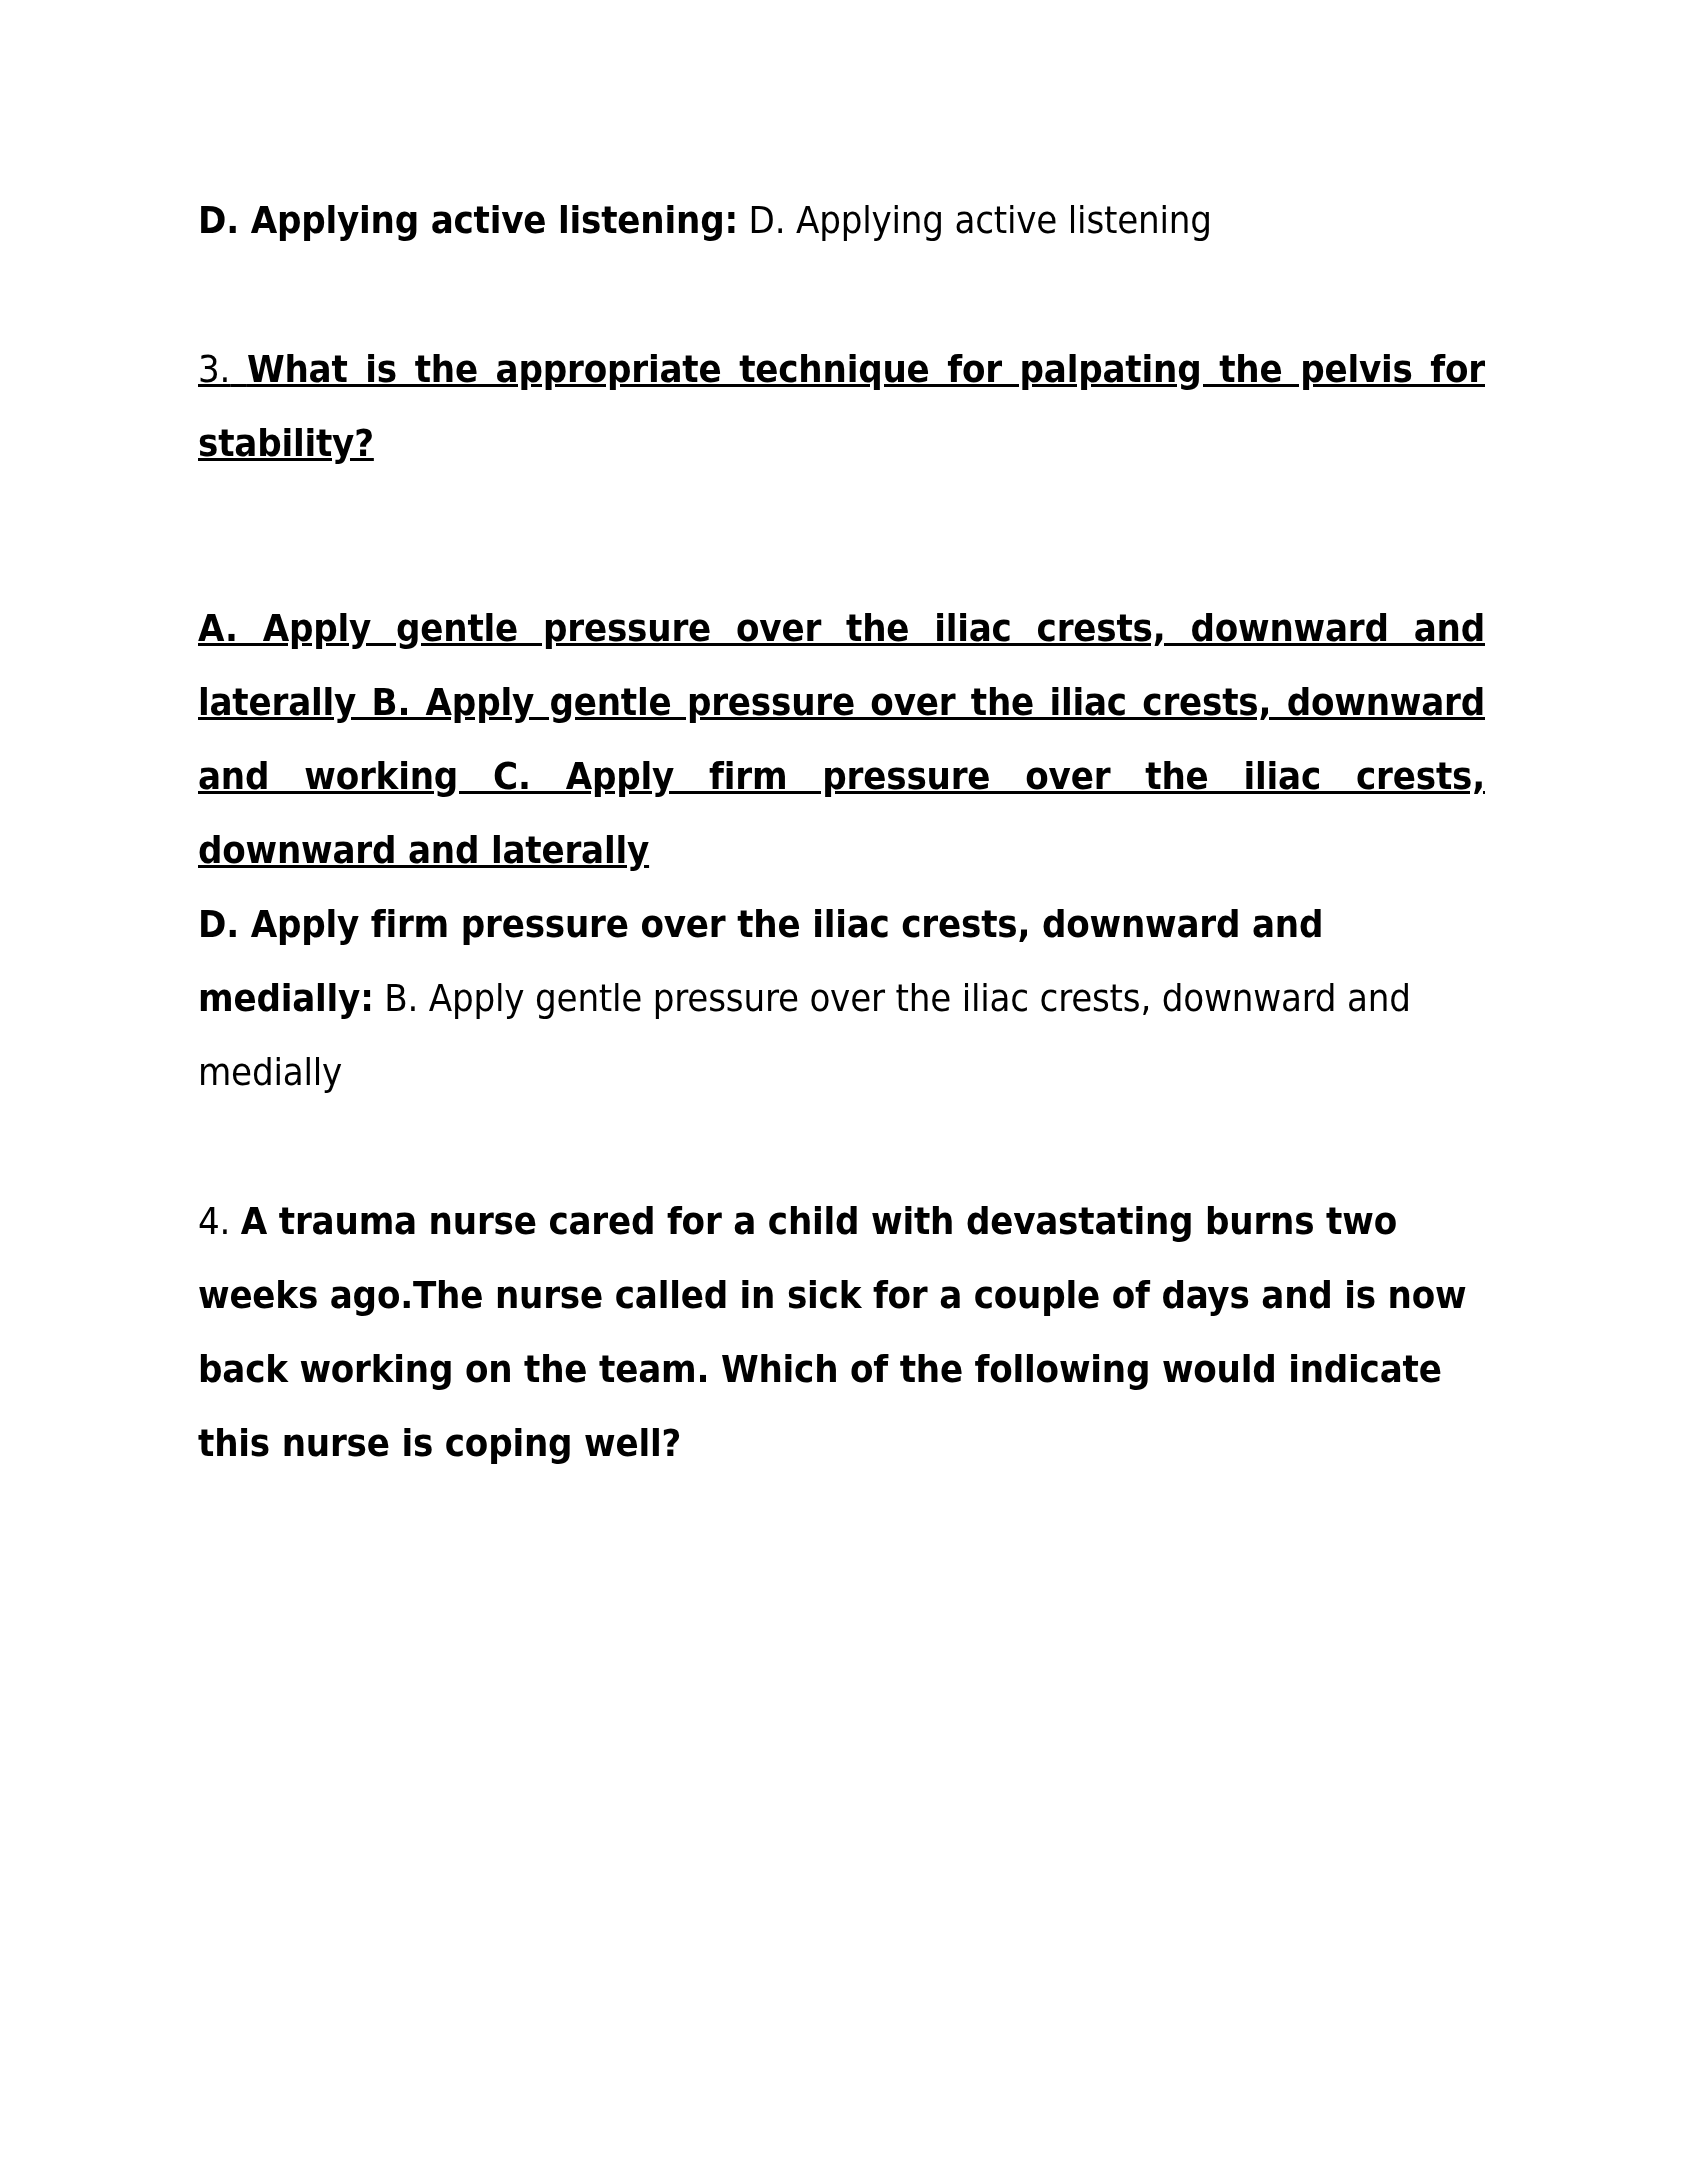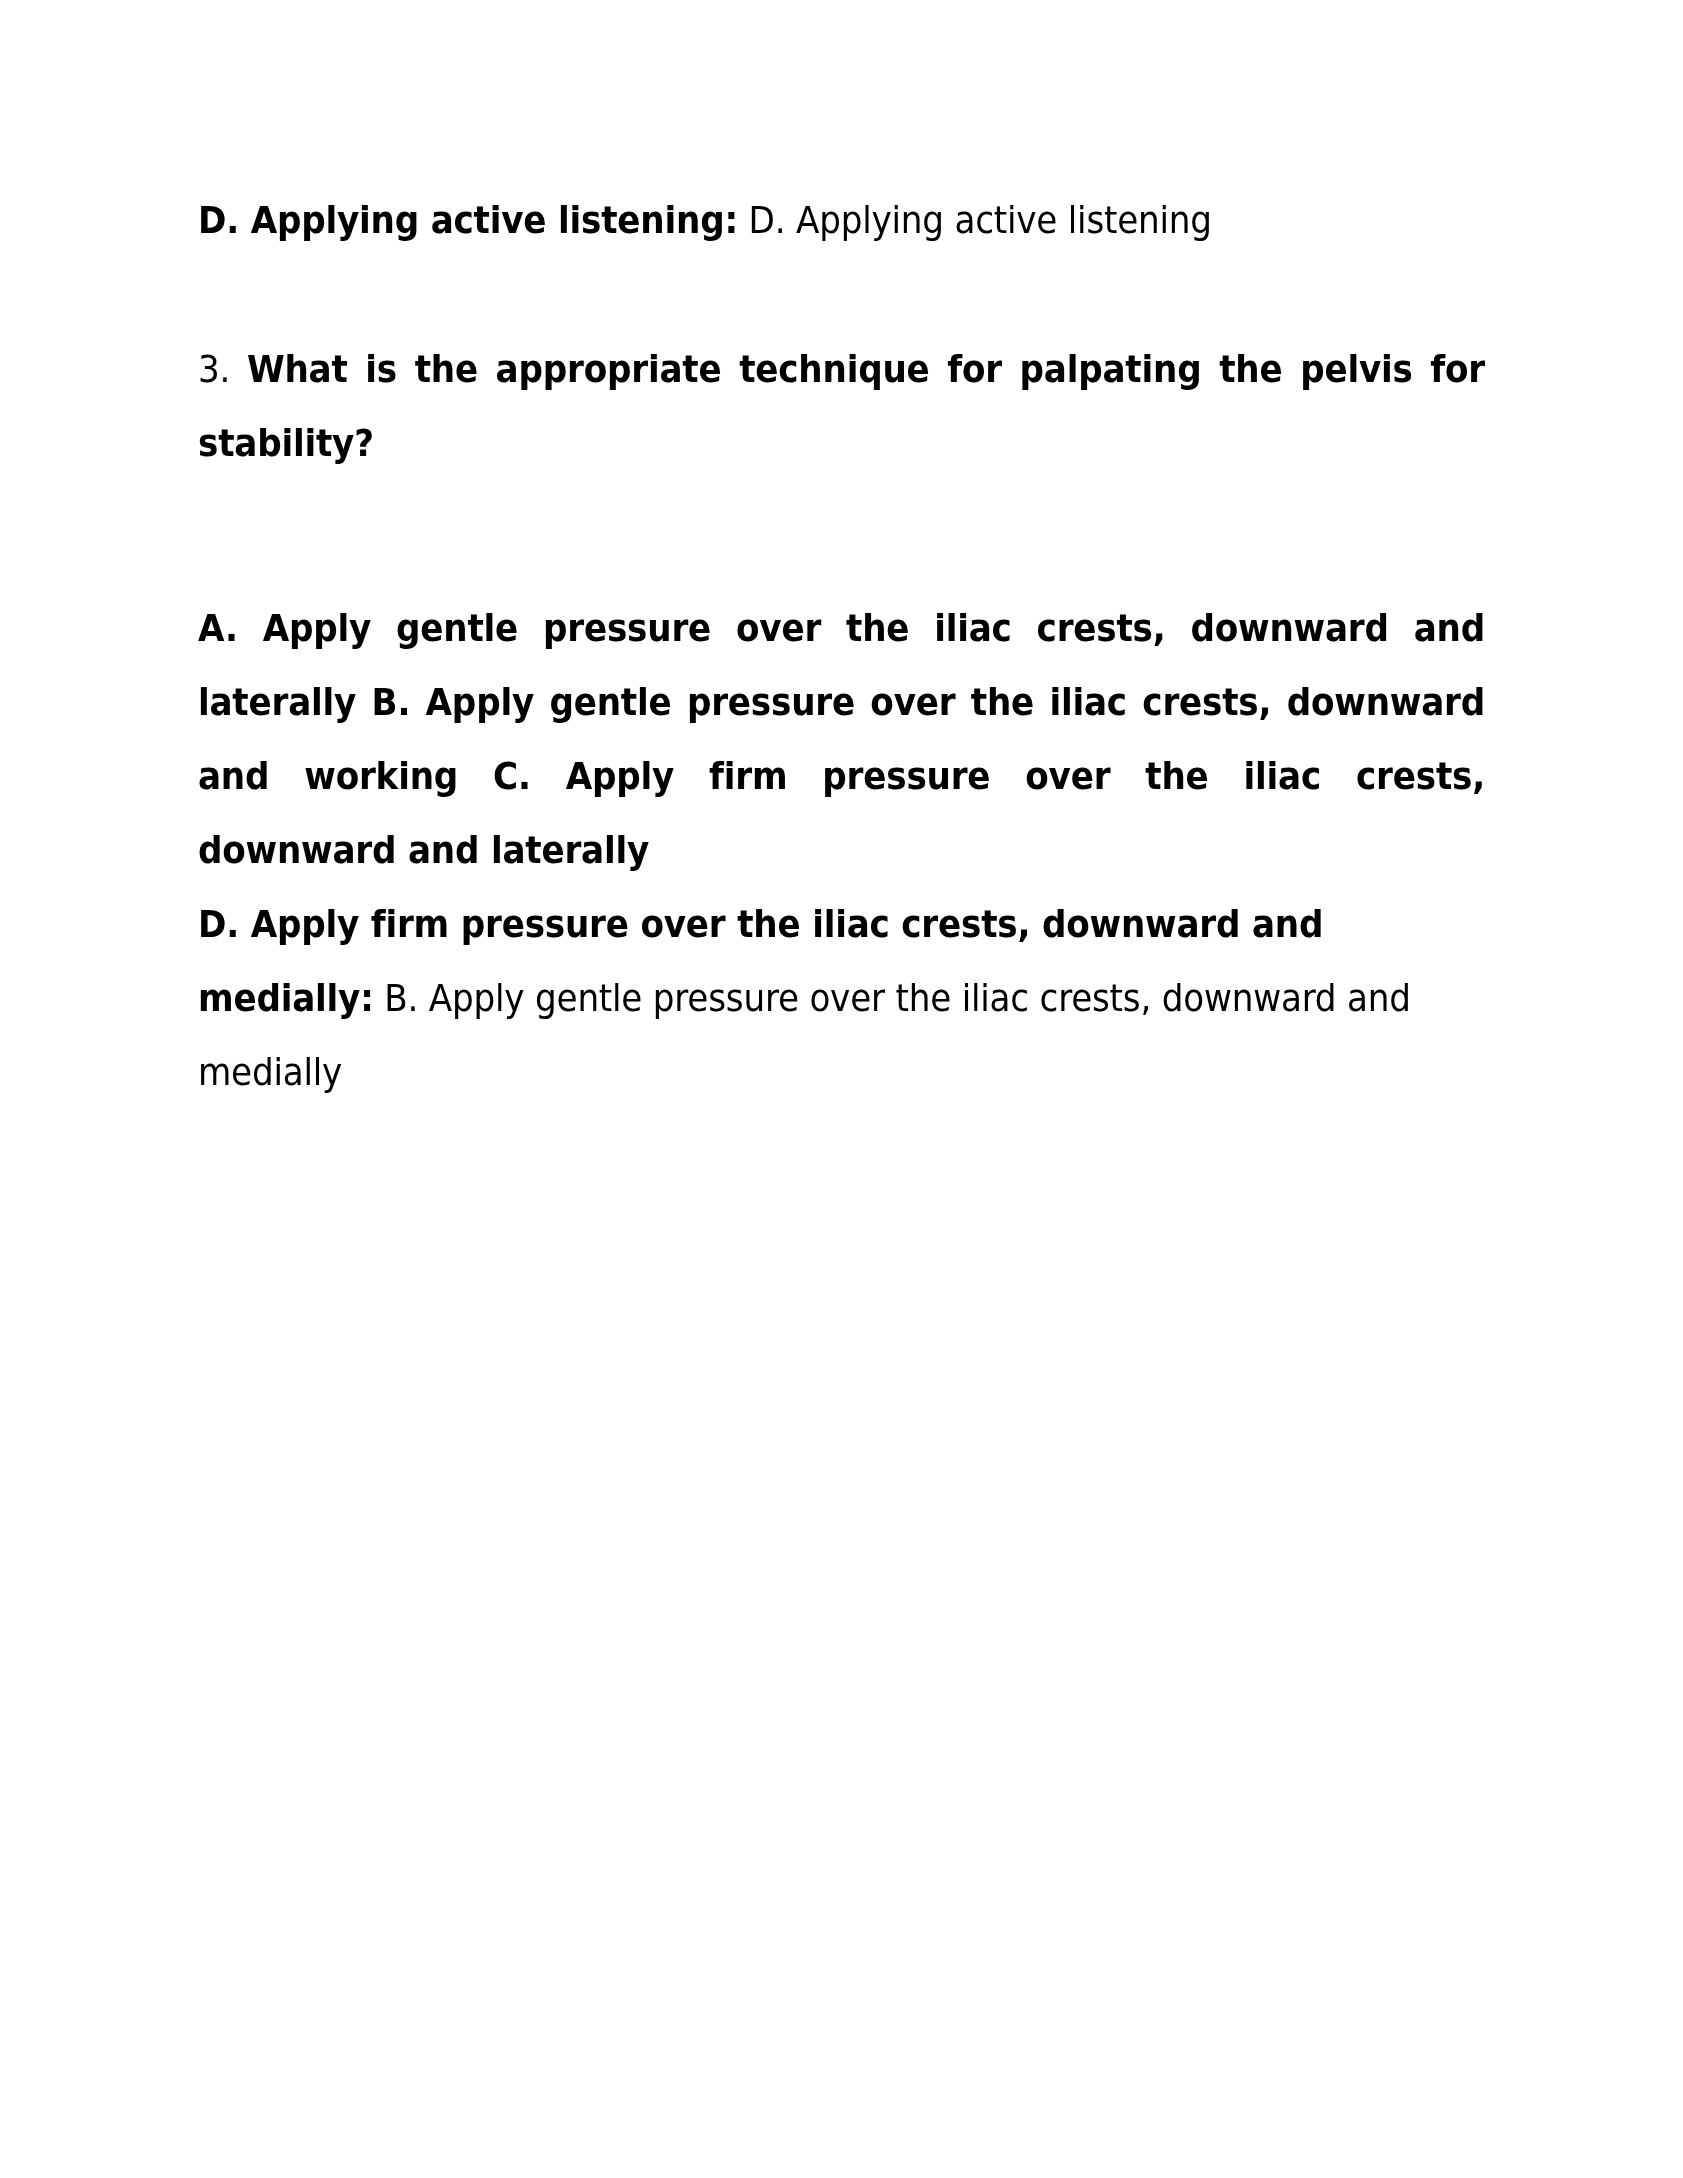--- a/index.html
+++ b/index.html
@@ -29,20 +29,21 @@
   p.block {
     margin: 0;
     font-size: 38px;
     line-height: 74px;
     letter-spacing: -0.2px;
     word-spacing: 0px;
   }
   p.justify {
     text-align: justify;
     text-align-last: left;
+    text-decoration: underline;
   }
   p.left {
     text-align: left;
   }
   .b { font-weight: bold; }
   .r { font-weight: normal; }
   .gap-md { height: 75px; }
   .gap-lg { height: 111px; }
   .tightspace { letter-spacing: -1px; }
 </style>
@@ -61,16 +62,17 @@
 
     <div class="gap-lg"></div>
 
     <p class="block justify"><span class="b">A. Apply gentle pressure over the iliac crests, downward and laterally B. Apply gentle pressure over the iliac crests, downward and working C. Apply firm pressure over the iliac crests, downward and laterally</span></p>
 
     <p class="block left"><span class="b">D. Apply firm pressure over the iliac crests, downward and medially:</span><span class="r"> B. Apply gentle pressure over the iliac crests, downward and medially</span></p>
 
     <div class="gap-md"></div>
 
 
+    <p class="block left"><span class="r">4.</span> <span class="b">A trauma nurse cared for a child with devastating burns two weeks ago.The nurse called in sick for a couple of days and is now back working on the team. Which of the following would indicate this nurse is coping well?</span></p>
 
   </div>
 </div>
 
 
 </body></html>

